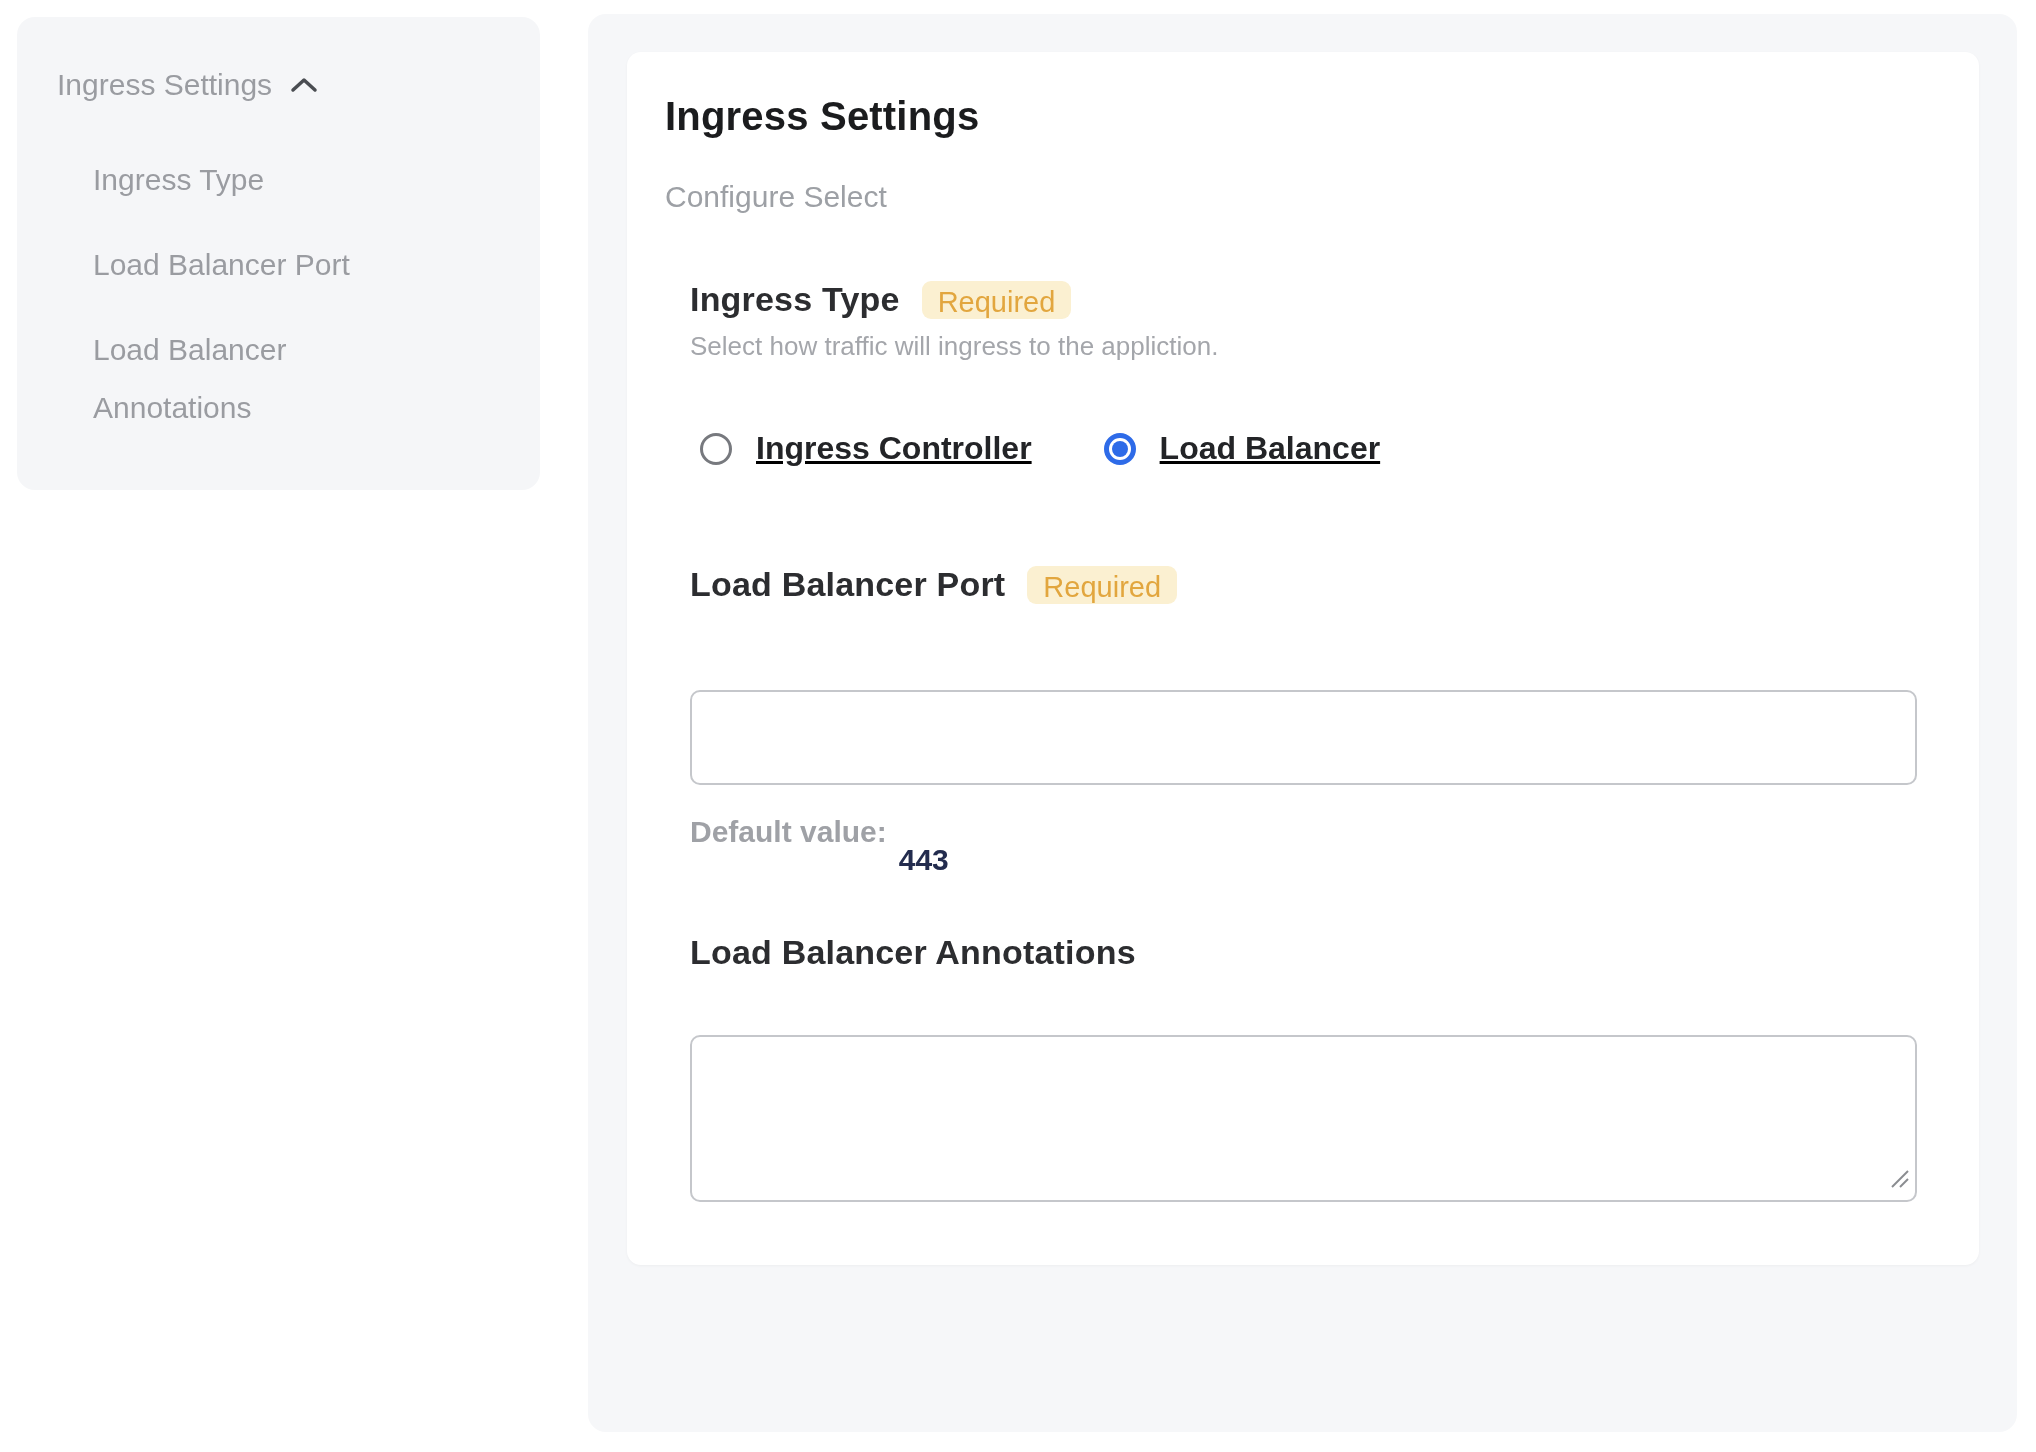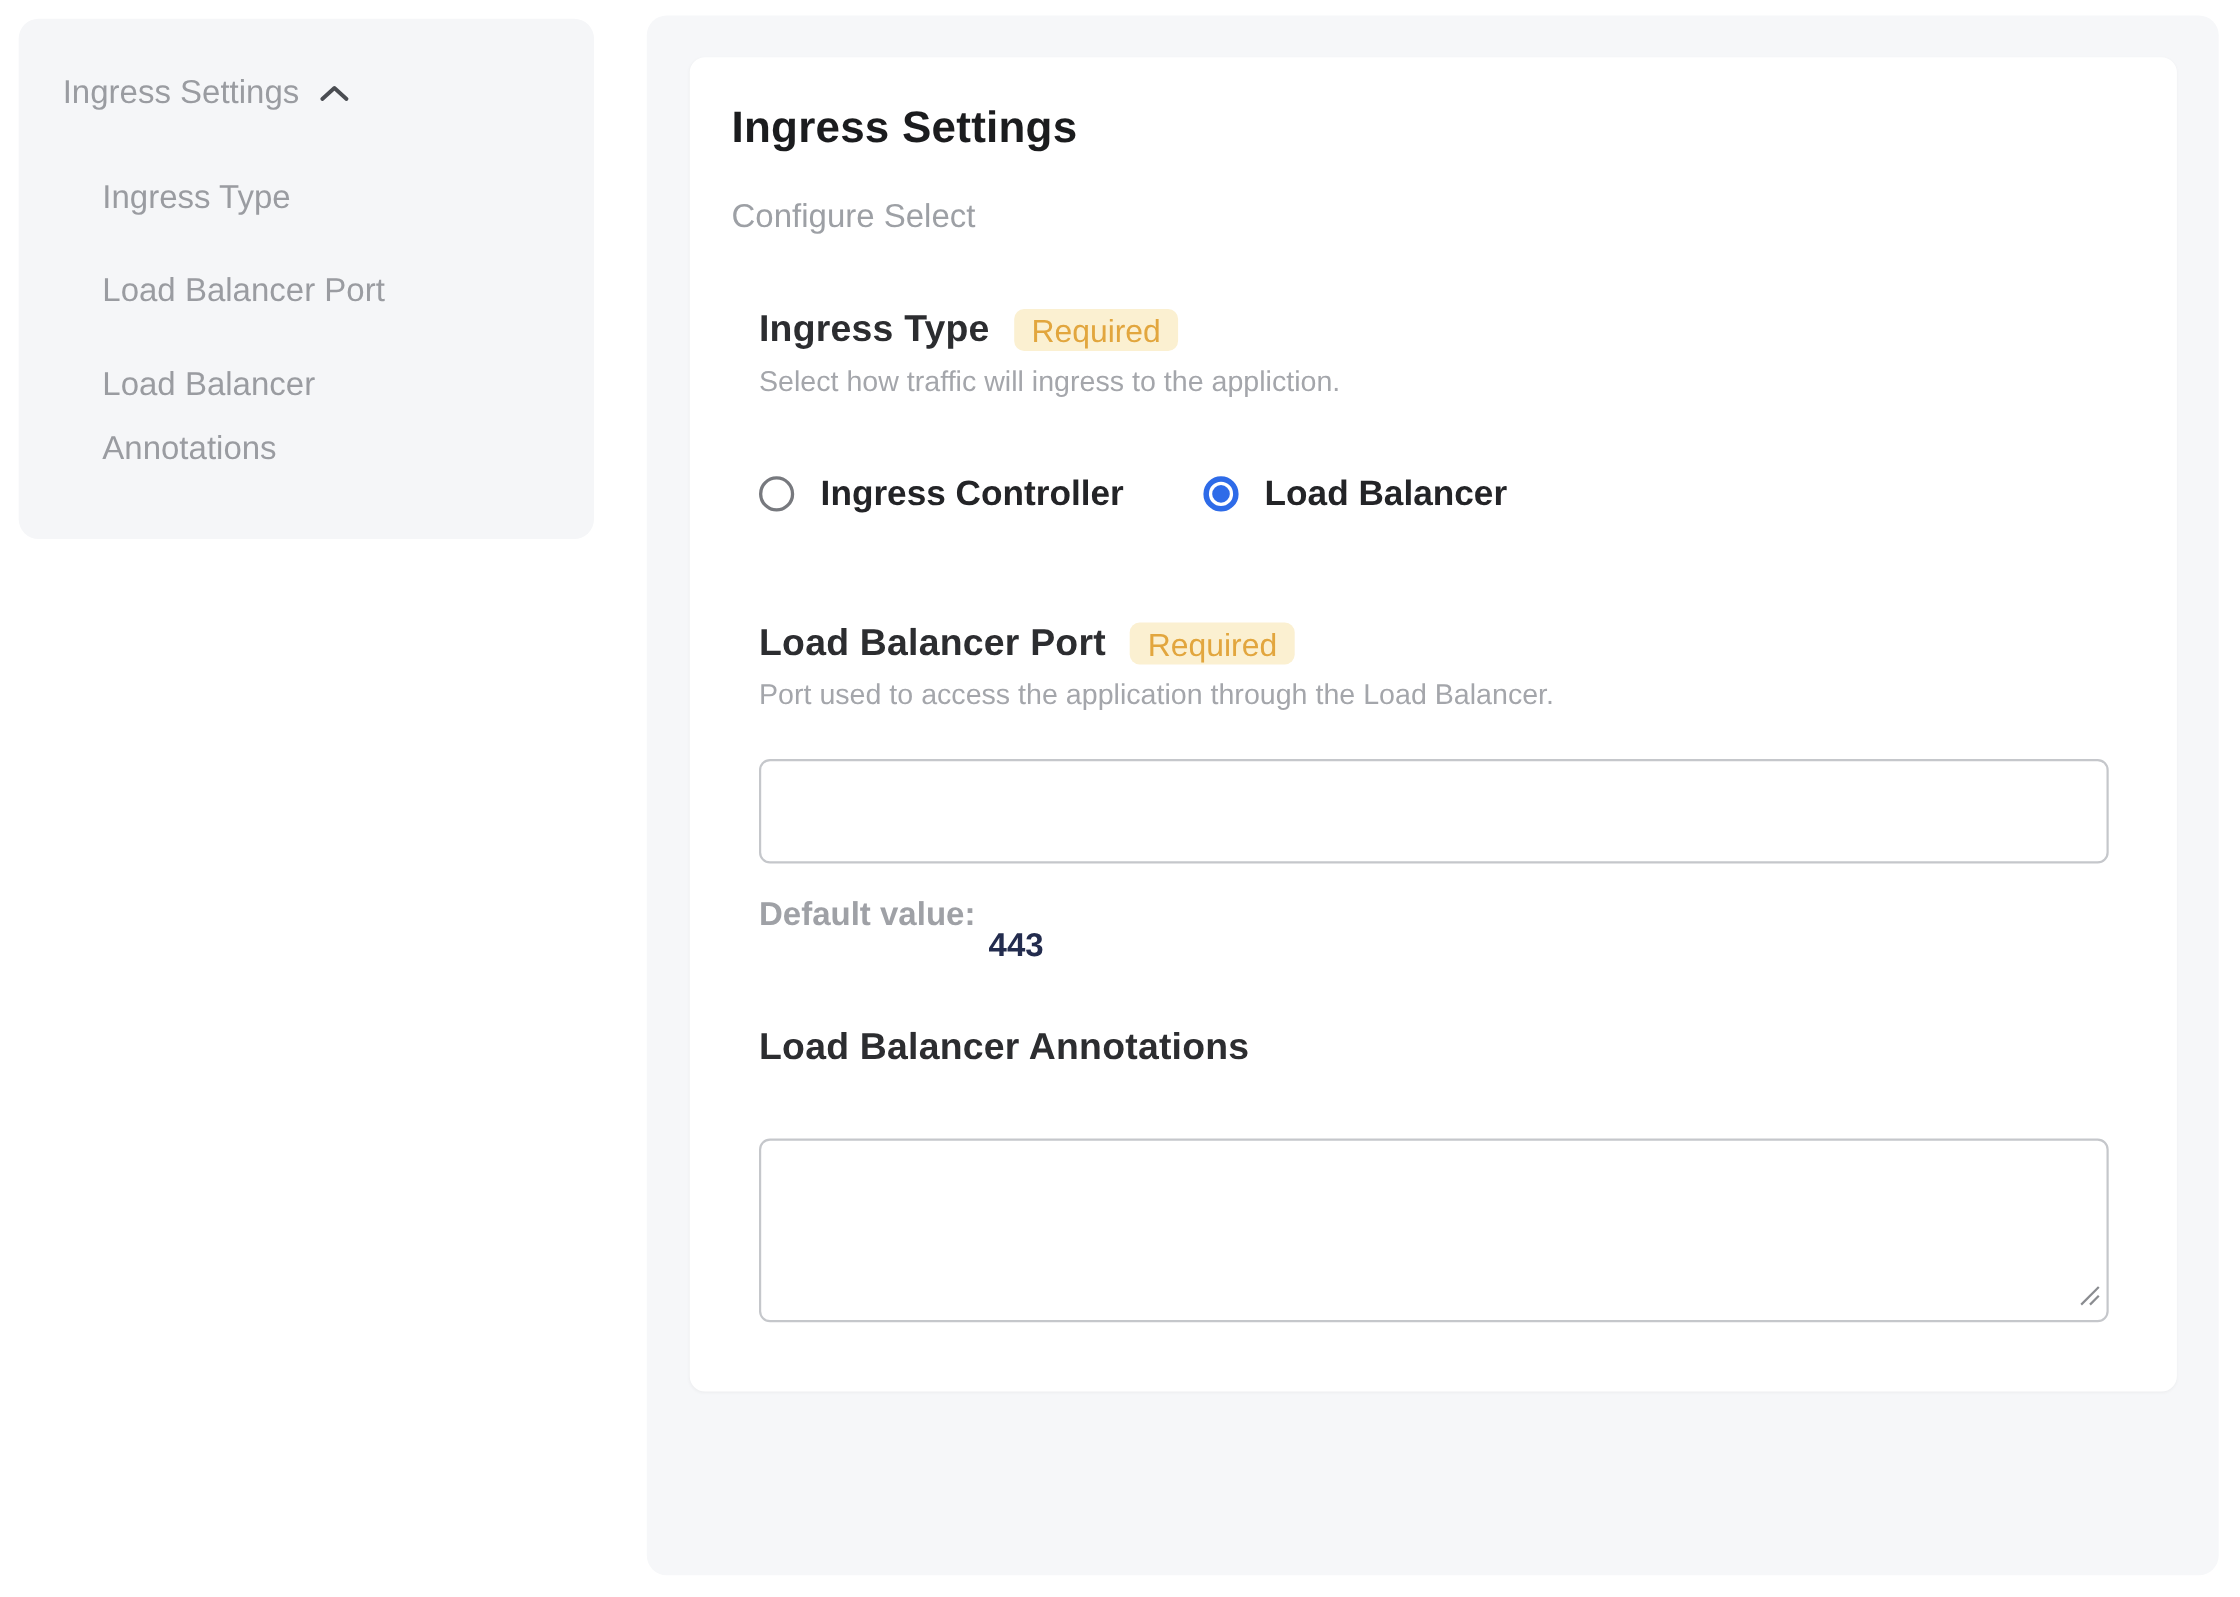--- a/index.html
+++ b/index.html
@@ -76,22 +76,22 @@
     border-radius: 9px;
     line-height: 1;
   }
   .field-description {
     font-size: 26px; color: #a4a6ab;
     margin-top: 12px;
   }
 
   .section-ingress-type { position: absolute; left: 63px; top: 228px; }
   .radio-row {
-    position: absolute; left: 63px; top: 378px;
-    display: flex; align-items: center;
+    position: absolute; left: 73px; top: 378px;
+    display: flex; align-items: center; text-decoration: underline;
   }
   .radio-option {
     display: flex; align-items: center; gap: 24px;
     cursor: pointer;
   }
   .radio-option + .radio-option { margin-left: 72px; }
   .radio-circle {
     width: 32px; height: 32px; border-radius: 50%;
     border: 3px solid #77797e;
     background: #ffffff;
@@ -214,21 +214,20 @@
           </span>
         <span class="radio-label">Load Balancer</span>
       </div>
     </div>
 
     <div class="section-lb-port">
       <div class="field-heading-row">
         <span class="field-label">Load Balancer Port</span>
         <span class="required-badge">Required</span>
       </div>
-      <div class="field-description">Port used to access the application through the Load Balancer.</div>
     </div>
 
     <input class="text-input" type="text" value="" style="">
 
     <div class="default-row">
       <span class="default-label">Default value:</span>
       <span class="default-value">443</span>
     </div>
 
     <div class="section-lb-annotations">

